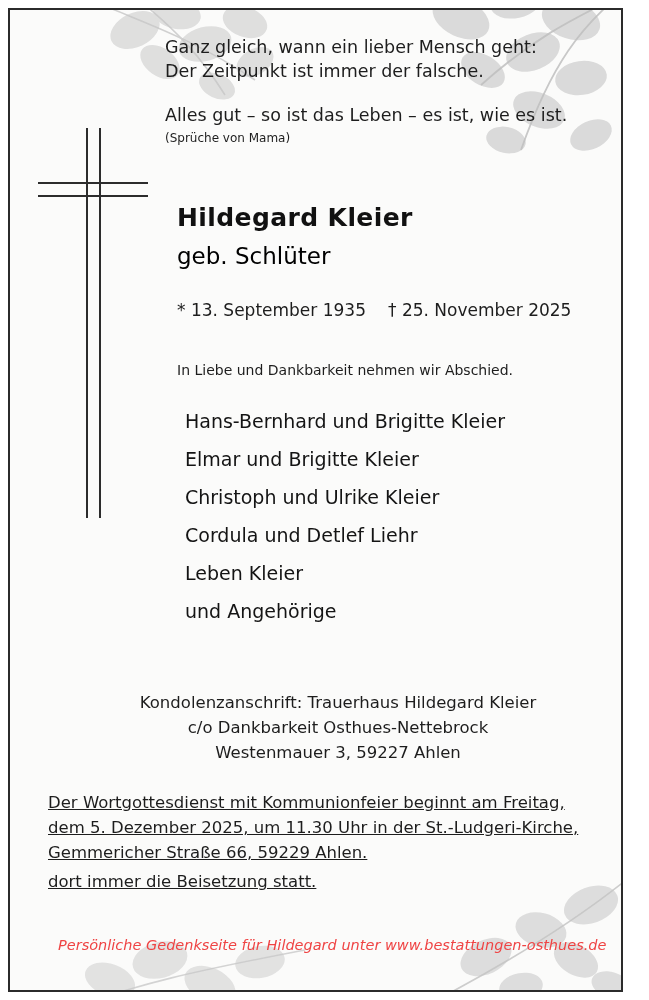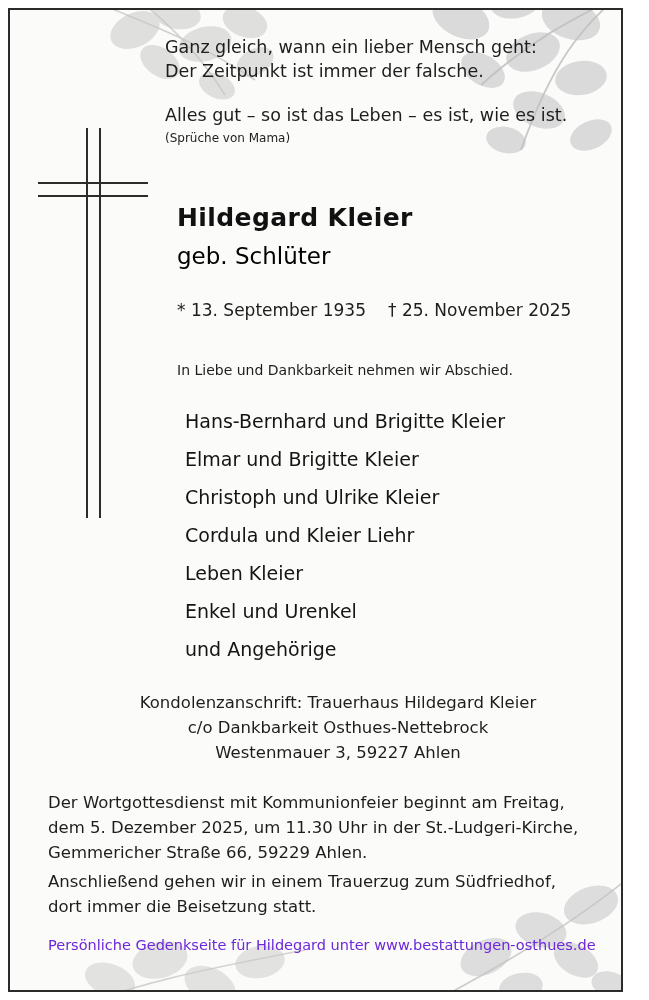--- a/index.html
+++ b/index.html
@@ -187,32 +187,34 @@
   .service {
     position: absolute;
     left: 38px;
     top: 780px;
     width: 585px;
   }
   .service .line {
     font-size: 16.5px;
     color: #1d1d1d;
     line-height: 25px;
+    text-decoration: underline;
   }
   .service .para-gap {
     height: 4px;
   }
 
   .memorial {
     position: absolute;
-    left: 38px;
+    left: 48px;
     top: 925px;
     font-size: 14.5px;
-    color: #6d28d9;
+    color: #ef4444;
     line-height: 20px;
+    font-style: italic;
   }
 </style>
 </head>
 <body>
 
 <div class="page">
   <div class="inner">
 
     <svg class="foliage top-left" width="190" height="150" viewBox="0 0 190 150">
       <g fill="#cfcfcf" opacity="0.75">
@@ -300,38 +302,36 @@
           <span>* 13. September 1935</span><span class="sep"></span><span>† 25. November 2025</span>
         </div>
       </div>
 
       <div class="farewell">In Liebe und Dankbarkeit nehmen wir Abschied.</div>
 
       <div class="family">
         <div class="member">Hans-Bernhard und Brigitte Kleier</div>
         <div class="member">Elmar und Brigitte Kleier</div>
         <div class="member">Christoph und Ulrike Kleier</div>
-        <div class="member">Cordula und Kleier Liehr</div>
+        <div class="member">Cordula und Detlef Liehr</div>
         <div class="member">Leben Kleier</div>
-        <div class="member">Enkel und Urenkel</div>
         <div class="member">und Angehörige</div>
       </div>
 
       <div class="condolence">
         <div class="line">Kondolenzanschrift: Trauerhaus Hildegard Kleier</div>
         <div class="line">c/o Dankbarkeit Osthues-Nettebrock</div>
         <div class="line">Westenmauer 3, 59227 Ahlen</div>
       </div>
 
       <div class="service">
         <div class="line">Der Wortgottesdienst mit Kommunionfeier beginnt am Freitag,</div>
         <div class="line">dem 5. Dezember 2025, um 11.30 Uhr in der St.-Ludgeri-Kirche,</div>
         <div class="line">Gemmericher Straße 66, 59229 Ahlen.</div>
         <div class="para-gap"></div>
-        <div class="line">Anschließend gehen wir in einem Trauerzug zum Südfriedhof,</div>
         <div class="line">dort immer die Beisetzung statt.</div>
       </div>
 
       <div class="memorial">Persönliche Gedenkseite für Hildegard unter www.bestattungen-osthues.de</div>
 
     </div>
   </div>
   <div class="border-frame"></div>
 </div>
 

